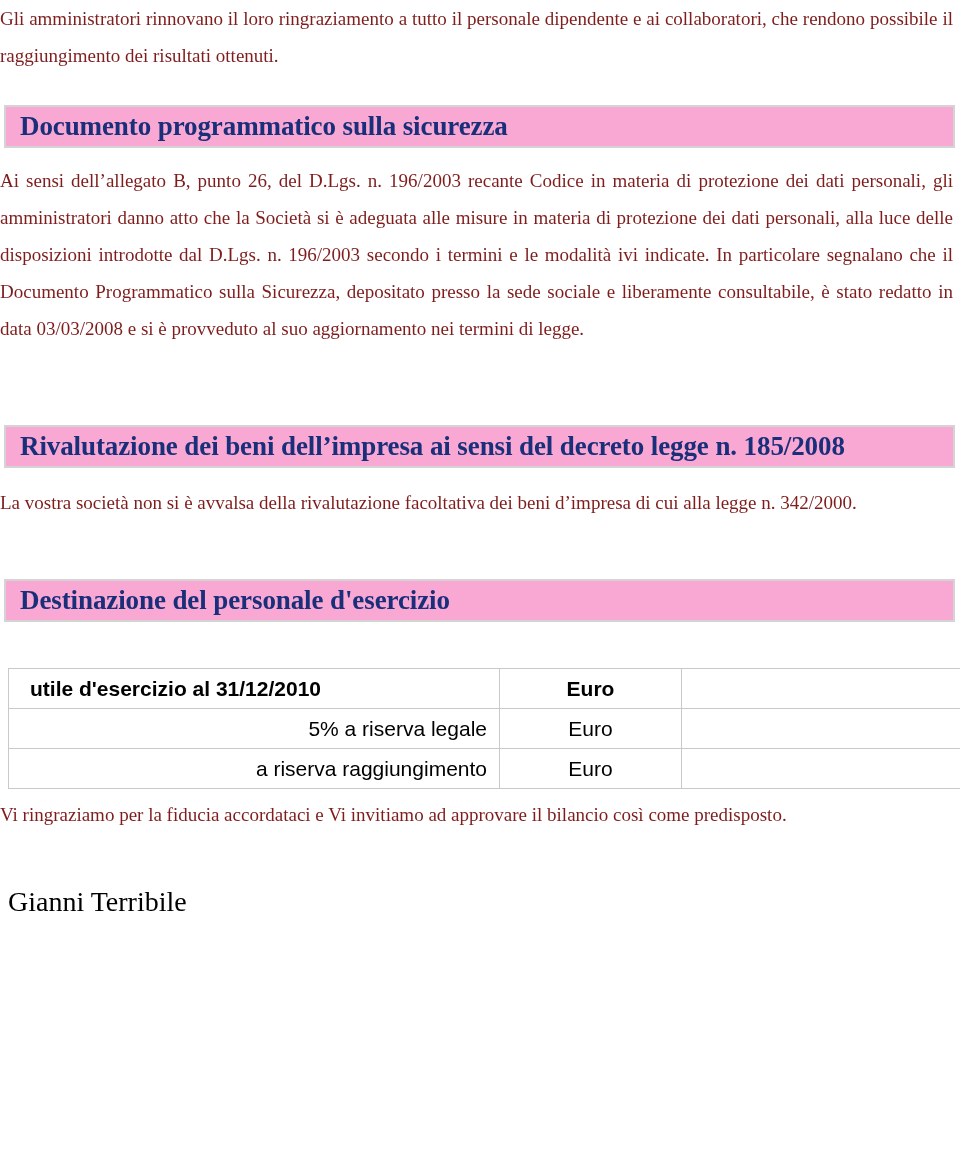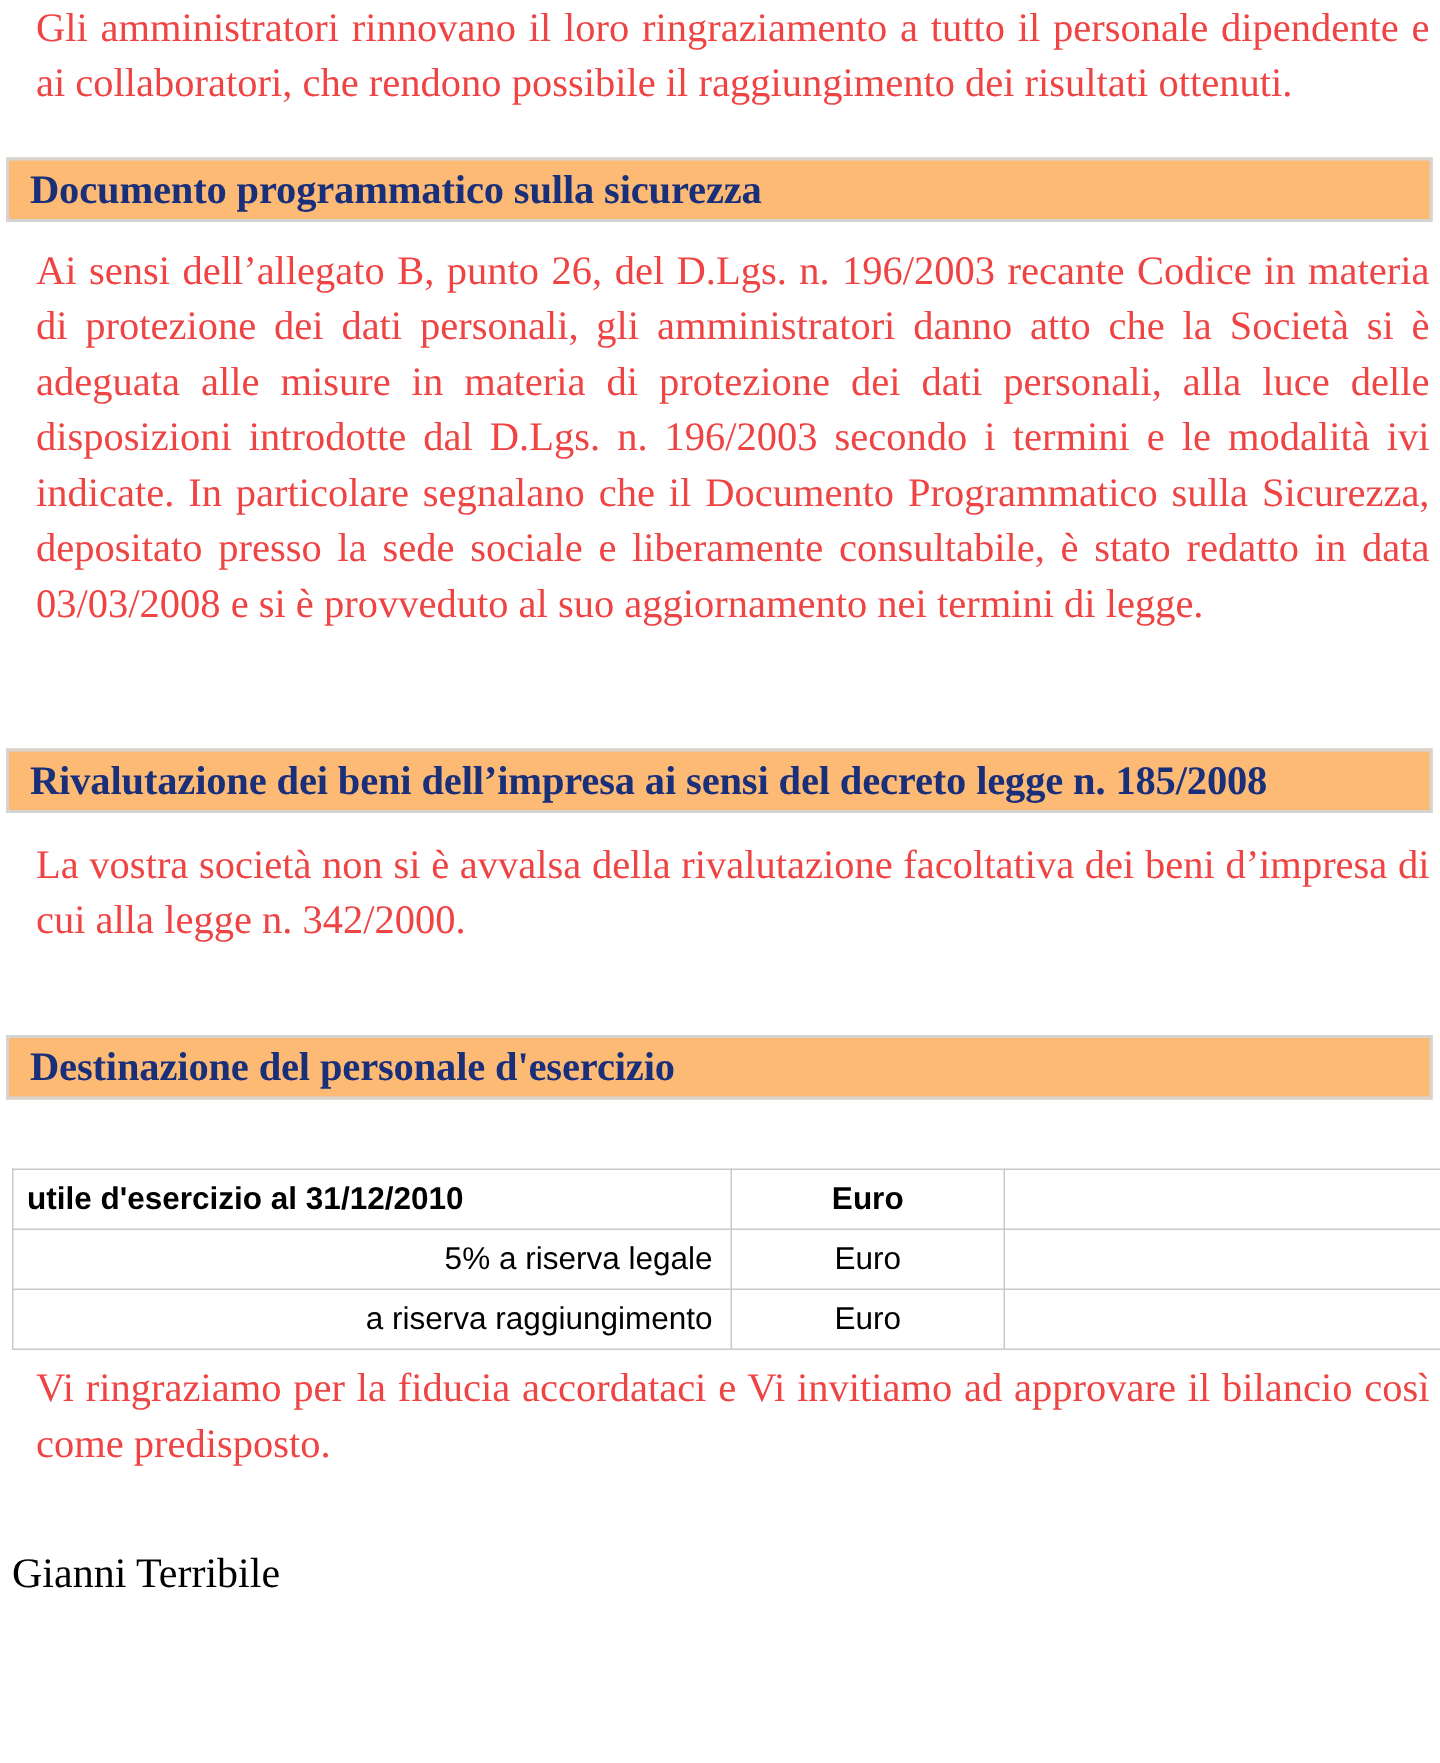--- a/index.html
+++ b/index.html
@@ -21,40 +21,40 @@
     position: relative;
     width: 960px;
     height: 1175px;
     padding: 0;
     box-sizing: border-box;
   }
 
   
   .para {
     font-family: "Liberation Serif", "DejaVu Serif", serif;
-    font-size: 27px;
+    font-size: 19px;
     line-height: 37px;
     text-align: justify;
     text-justify: inter-word;
-    color: #ef4444;
+    color: #7f1d1d;
     margin: 0;
-    padding: 0 7px 0 24px;
+    padding: 0 7px 0 0;
     hyphens: manual;
   }
 
   .para.nojustify {
     text-align: left;
   }
 
   
   .section-head {
     box-sizing: border-box;
     margin: 0 5px 0 4px;
     border: 2px solid #d4d4d4;
-    background: #fdba74;
+    background: #f9a8d4;
     padding: 3px 0 4px 14px;
     font-family: "Liberation Serif", "DejaVu Serif", serif;
     font-weight: bold;
     font-size: 27px;
     line-height: 32px;
     color: #1a2f7a;
     letter-spacing: -0.1px;
     white-space: nowrap;
     overflow: hidden;
   }
@@ -94,21 +94,21 @@
 
   .col-label { width: 457px; }
   .col-cur   { width: 157px; text-align: center; }
   .col-amt   { width: 331px; text-align: right; }
 
   .row-total td {
     font-weight: bold;
     font-size: 21px;
   }
 
-  .row-total .col-label { padding-left: 9px; }
+  .row-total .col-label { padding-left: 21px; }
 
   .row-sub .col-label { padding-left: 30px; text-align: right; }
 
   
   .sig-line {
     font-family: "Liberation Serif", "DejaVu Serif", serif;
     font-size: 28px;
     line-height: 37px;
     color: #000000;
     padding-left: 8px;

